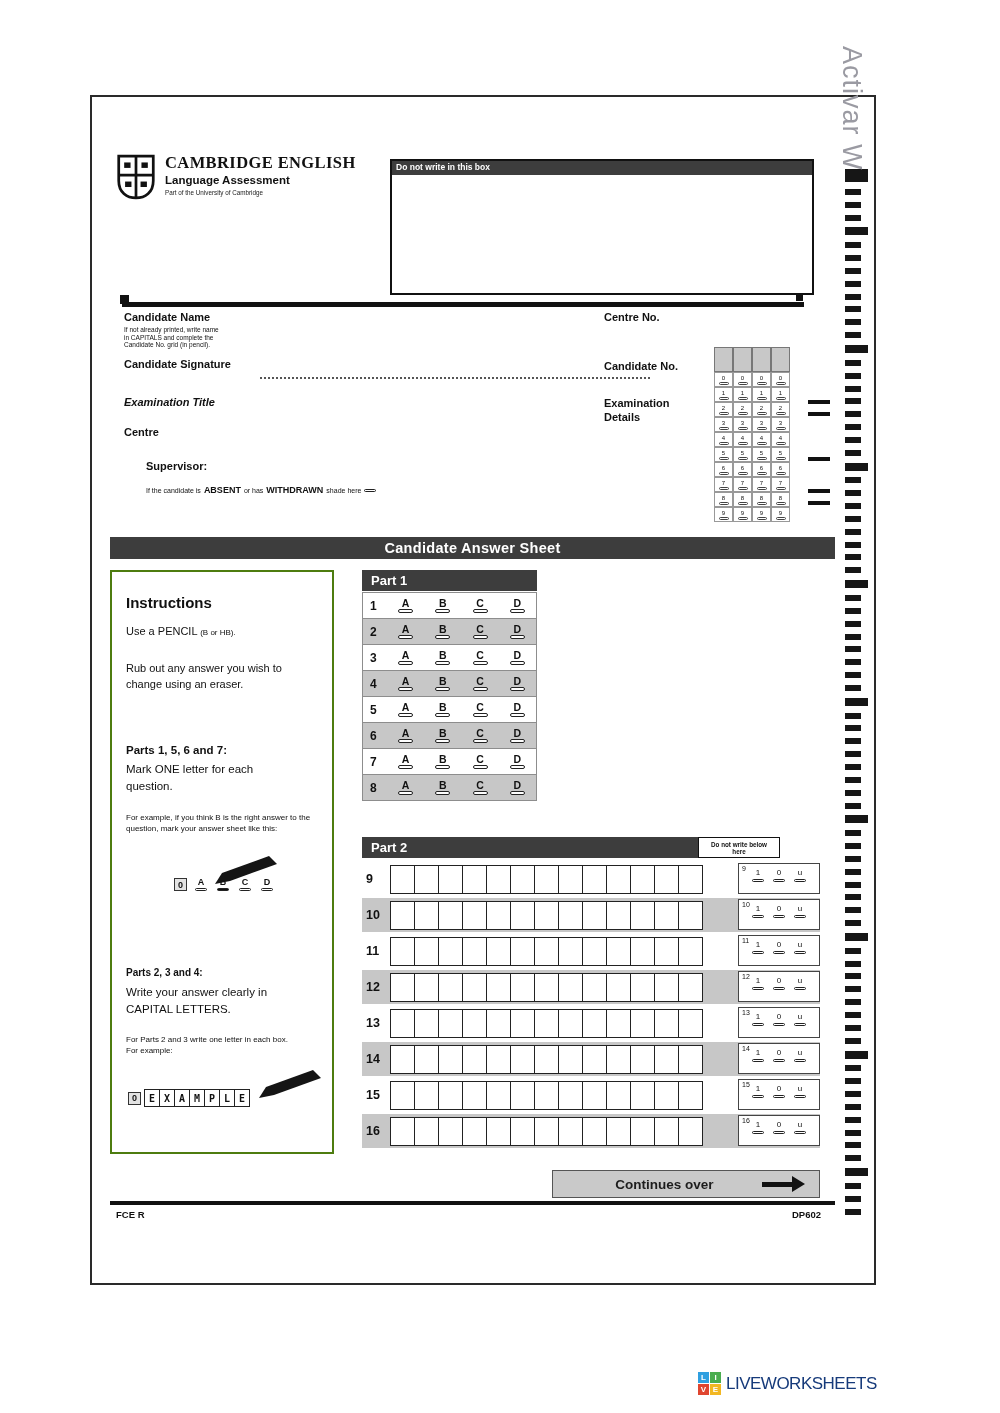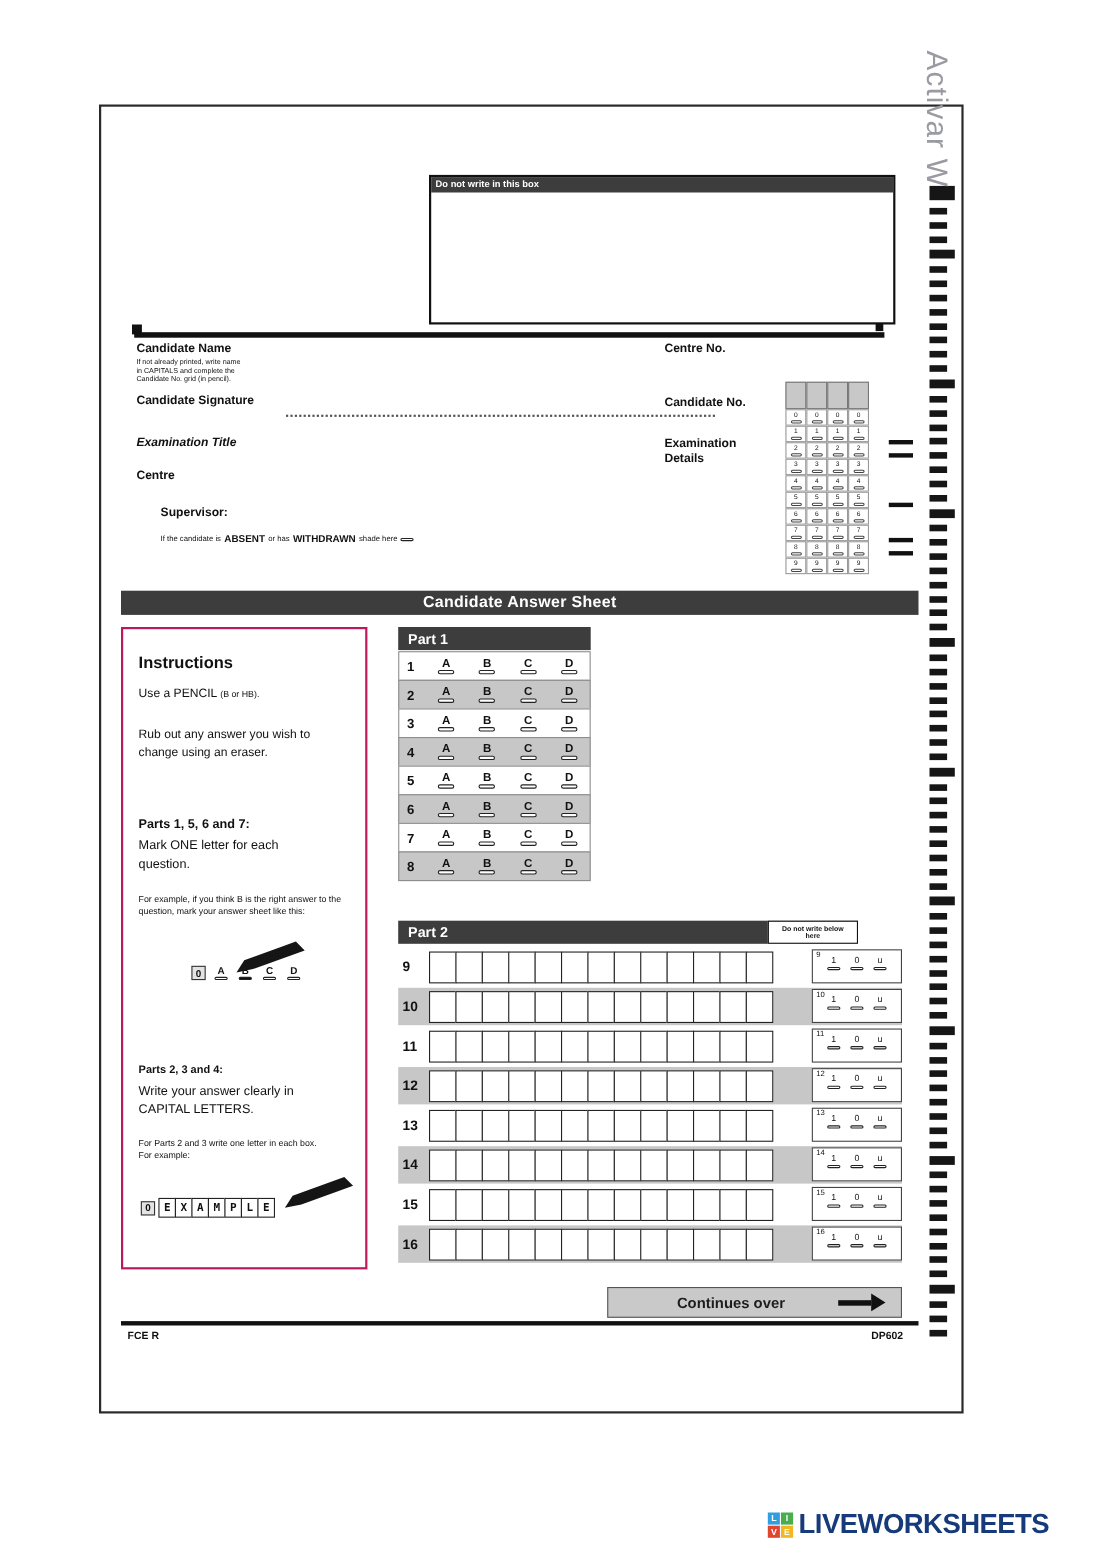--- a/index.html
+++ b/index.html
@@ -48,21 +48,21 @@
   .g-digit { font-size:6px; line-height:6px; }
   .g-loz { width:10px; height:3px; border:1px solid #444; border-radius:2px; margin-top:1px; }
 
   .edash { position:absolute; left:716px; width:22px; height:4px; background:#111; }
   .e1{top:303px}.e2{top:315px}.e3{top:360px}.e4{top:392px}.e5{top:404px}
 
   .title-bar { position:absolute; left:18px; top:440px; width:725px; height:22px; background:#3d3d3d;
     color:#fff; font-weight:bold; font-size:14.5px; text-align:center; line-height:22px; letter-spacing:.3px; }
 
   
-  .ins-box { position:absolute; left:18px; top:473px; width:224px; height:584px; border:2px solid #be185d; background:#fff; }
+  .ins-box { position:absolute; left:18px; top:473px; width:224px; height:584px; border:2px solid #4d7c0f; background:#fff; }
   .ins-box .abs { position:absolute; }
   .ins-title { left:14px; top:22px; font-size:15px; font-weight:bold; }
   .ins-pencil { left:14px; top:53px; font-size:11px; }
   .ins-pencil .sm { font-size:8px; }
   .ins-rubout { left:14px; top:88px; width:168px; font-size:11px; line-height:16px; }
   .ins-p1h { left:14px; top:172px; font-size:11.5px; font-weight:bold; }
   .ins-p1t { left:14px; top:189px; width:160px; font-size:11.5px; line-height:17px; }
   .ins-p1ex { left:14px; top:240px; width:188px; font-size:8px; line-height:11px; }
   .ex1 { left:62px; top:306px; display:flex; align-items:flex-end; gap:8px; }
   .ex-num { width:13px; height:13px; border:1px solid #333; background:#e3e3e3; font-size:9px; font-weight:bold;
@@ -129,31 +129,47 @@
   .tmarks { position:absolute; left:753px; top:72px; width:24px; height:1046px;
     display:flex; flex-direction:column; justify-content:space-between; align-items:flex-start; }
   .tmark { width:16px; height:6px; background:#161616; }
   .tmark.wide { width:23px; height:8px; }
   .tmark:first-child { width:23px; height:13px; }
 
   
   .lw-footer { position:absolute; left:698px; top:1372px; display:flex; align-items:center; gap:5px; cursor:pointer; }
   .lw-icon { display:grid; grid-template-columns:11px 11px; grid-auto-rows:11px; gap:1px; }
   .lw-sq { color:#fff; font-size:8px; font-weight:bold; display:flex; align-items:center; justify-content:center; }
-  .lw-text { font-size:25px; font-weight:bold; color:#163a7a; letter-spacing:-.5px; }
+  .lw-text { font-size:17px; font-weight:normal; color:#163a7a; letter-spacing:-.5px; }
 </style>
 </head>
 <body>
 
 <div class="canvas">
 
   <div class="watermark">Activar W</div>
 
   <div class="scan-page">
 
+    <div class="logo">
+      <svg class="shield" viewBox="0 0 44 52">
+        <path d="M3 3 H41 V30 C41 43 32 49 22 49 C12 49 3 43 3 30 Z" fill="#fff" stroke="#111" stroke-width="3"></path>
+        <line x1="22" y1="3" x2="22" y2="49" stroke="#111" stroke-width="3"></line>
+        <line x1="3" y1="24" x2="41" y2="24" stroke="#111" stroke-width="3"></line>
+        <rect x="9" y="10" width="7" height="6" fill="#111"></rect>
+        <rect x="28" y="10" width="7" height="6" fill="#111"></rect>
+        <rect x="10" y="31" width="7" height="6" fill="#111"></rect>
+        <rect x="27" y="31" width="7" height="6" fill="#111"></rect>
+      </svg>
+      <div class="logo-text">
+        <div class="logo-title">CAMBRIDGE ENGLISH</div>
+        <div class="logo-sub">Language Assessment</div>
+        <div class="logo-tag">Part of the University of Cambridge</div>
+      </div>
+    </div>
 
     <div class="dnw-box">
       <div class="dnw-head">Do not write in this box</div>
     </div>
 
     <div class="div-sq1"></div>
     <div class="divider"></div>
     <div class="div-sq2"></div>
 
     <div class="lbl f-name">Candidate Name</div>

